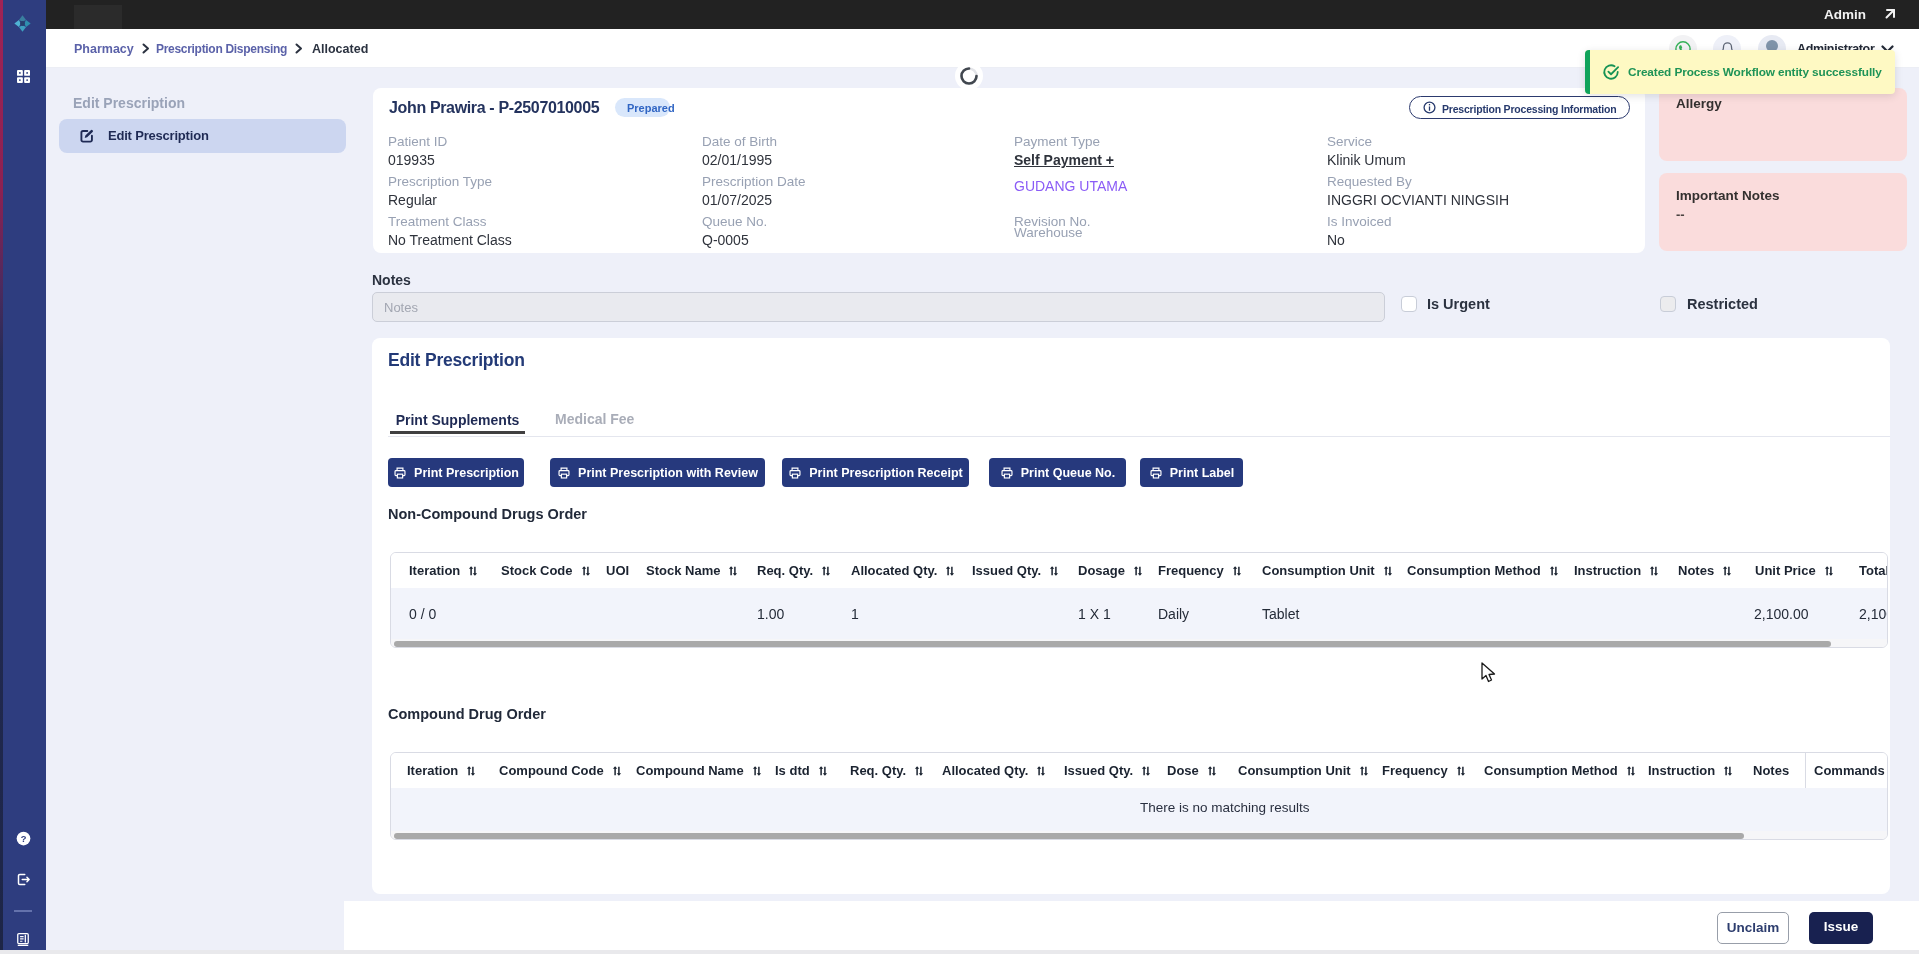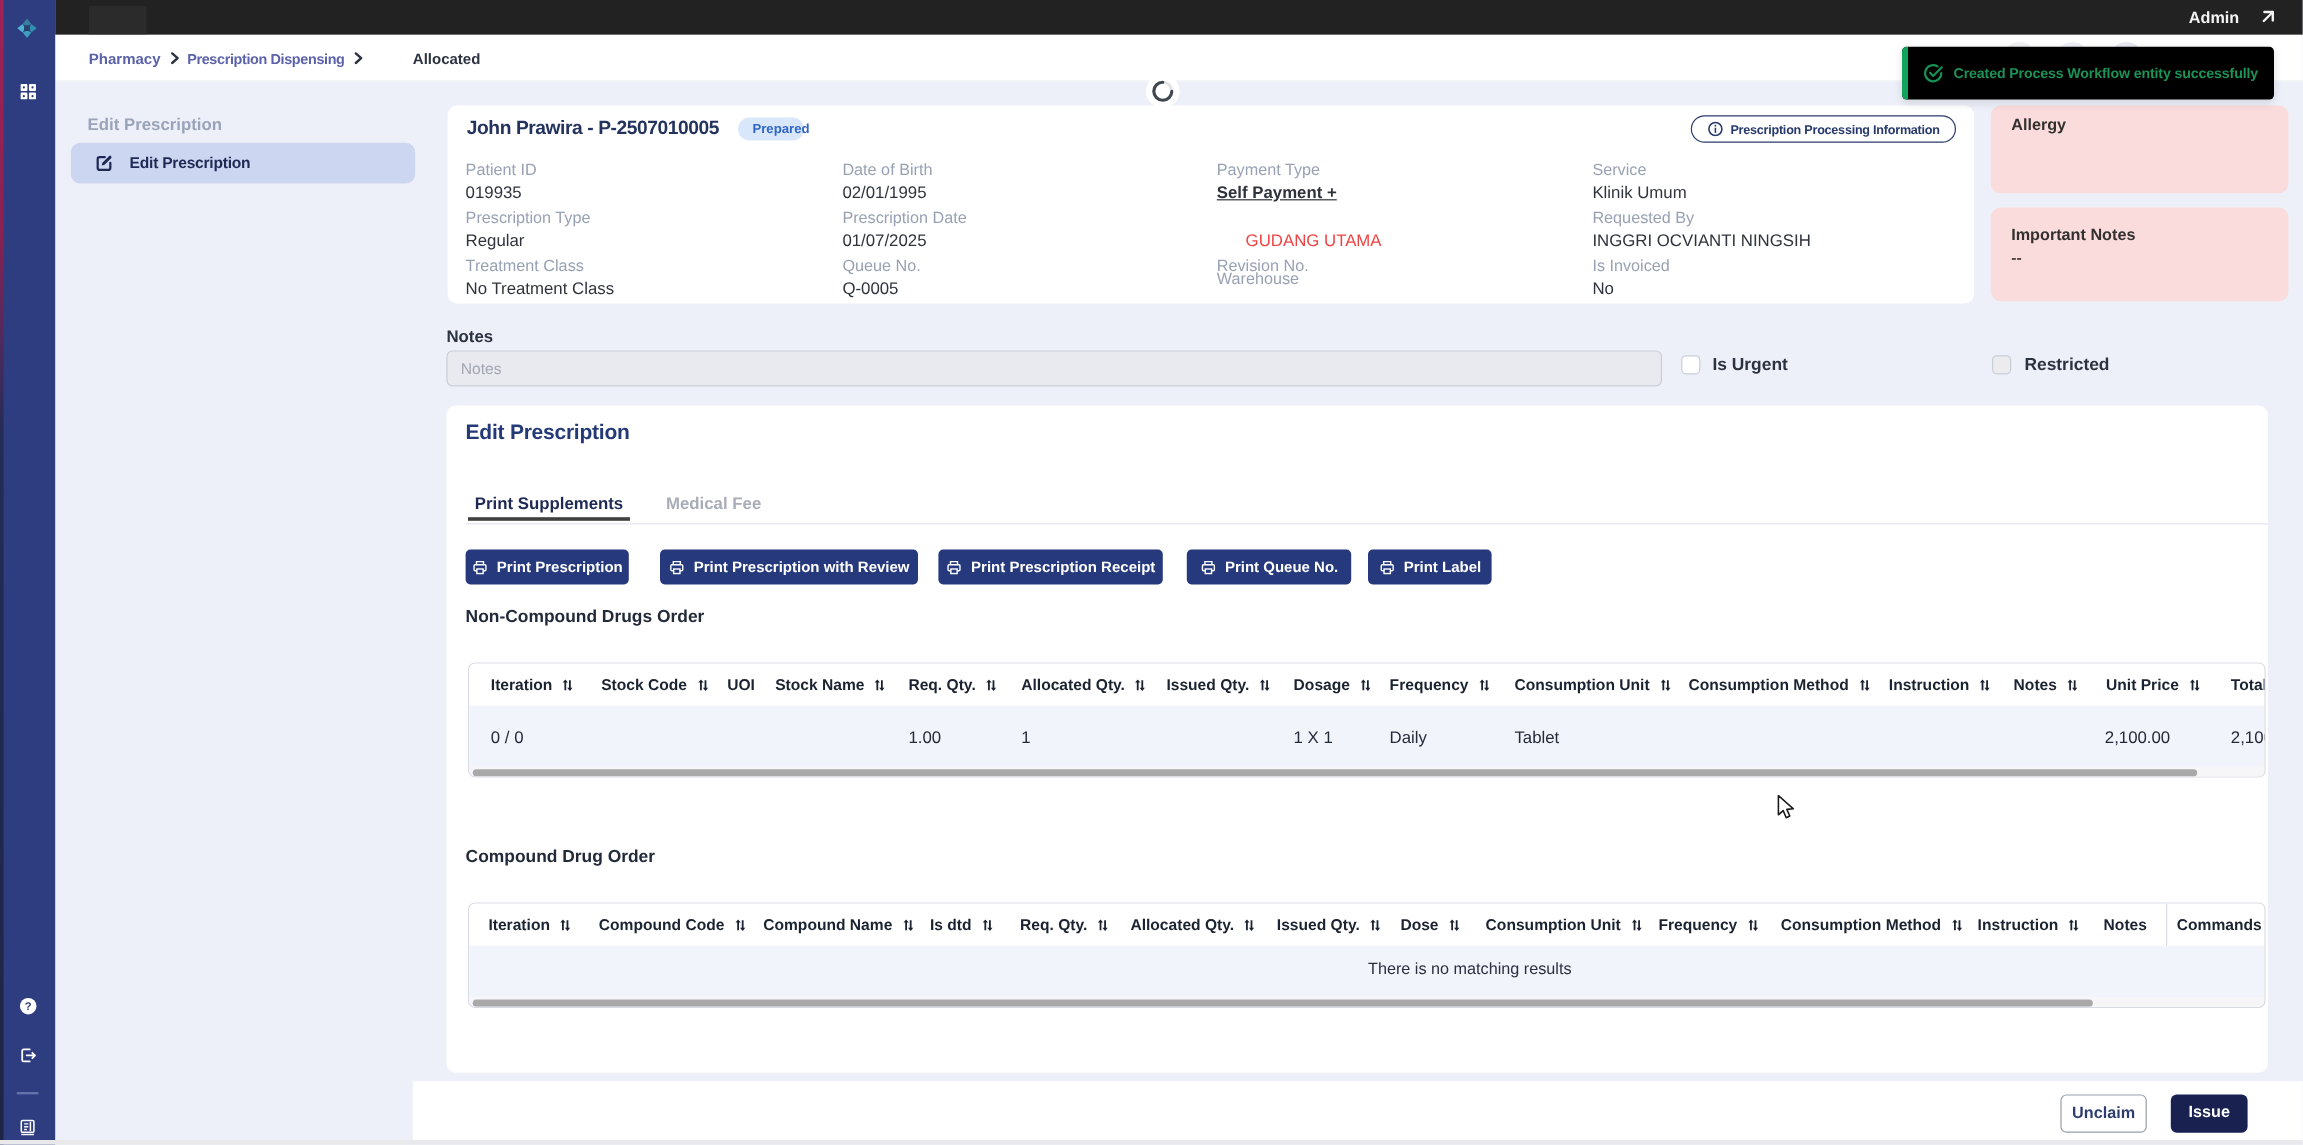--- a/index.html
+++ b/index.html
@@ -28,21 +28,21 @@
 
 <div class="abs" style="left:46px; top:29px; right:0; height:39px; background:#ffffff; border-bottom:1px solid #eceef5;">
   <div class="abs" style="left:28px; top:13px; font-size:12.5px; font-weight:600; color:#5b62a9;">Pharmacy</div>
   <svg class="abs" style="left:94px; top:14px;" width="11" height="11" viewBox="0 0 11 11">
       <path d="M3.5 1.5 L8 5.5 L3.5 9.5" stroke="#2b3240" stroke-width="2" fill="none" stroke-linecap="round" stroke-linejoin="round"></path>
     </svg>
   <div class="abs" style="left:110px; top:13px; font-size:12px; font-weight:600; color:#5b62a9; letter-spacing:-0.3px;">Prescription Dispensing</div>
   <svg class="abs" style="left:247px; top:14px;" width="11" height="11" viewBox="0 0 11 11">
       <path d="M3.5 1.5 L8 5.5 L3.5 9.5" stroke="#2b3240" stroke-width="2" fill="none" stroke-linecap="round" stroke-linejoin="round"></path>
     </svg>
-  <div class="abs" style="left:266px; top:13px; font-size:12.5px; font-weight:700; color:#2b3240;margin-left:32px;">Allocated</div>
+  <div class="abs" style="left:266px; top:13px; font-size:12.5px; font-weight:700; color:#2b3240;">Allocated</div>
 </div>
 
 <div class="abs" style="left:1669px; top:35px; width:28px; height:28px; border-radius:50%; background:#f2f2f4;"></div>
 <svg class="abs" style="left:1673px; top:39px;" width="20" height="20" viewBox="0 0 24 24">
   <path fill="#34b158" d="M12 2.5A9.4 9.4 0 0 0 2.6 11.9c0 1.66.43 3.27 1.25 4.7L2.5 21.5l5-1.3a9.4 9.4 0 0 0 4.5 1.14A9.4 9.4 0 0 0 21.4 11.9 9.4 9.4 0 0 0 12 2.5zm0 1.7a7.7 7.7 0 0 1 7.7 7.7 7.7 7.7 0 0 1-7.7 7.7 7.7 7.7 0 0 1-3.9-1.06l-.28-.17-2.9.76.77-2.83-.18-.29a7.66 7.66 0 0 1-1.18-4.11A7.7 7.7 0 0 1 12 4.2zm-3.1 3.4c-.18 0-.47.07-.72.34-.25.27-.95.93-.95 2.26 0 1.33.97 2.62 1.1 2.8.14.18 1.91 3.05 4.71 4.15 2.33.92 2.8.74 3.31.69.5-.05 1.62-.66 1.85-1.3.23-.64.23-1.19.16-1.3-.07-.11-.25-.18-.52-.32-.27-.14-1.62-.8-1.87-.89-.25-.09-.43-.14-.61.14-.18.27-.7.88-.86 1.06-.16.18-.32.2-.59.07-.27-.14-1.15-.42-2.19-1.35-.81-.72-1.36-1.61-1.52-1.88-.16-.27-.02-.42.12-.55.12-.12.27-.32.41-.48.14-.16.18-.27.27-.45.09-.18.05-.34-.02-.48-.07-.14-.6-1.47-.85-2.01-.22-.53-.45-.46-.61-.47l-.62-.03z"></path>
 </svg>
 <div class="abs" style="left:1713px; top:35px; width:28px; height:28px; border-radius:50%; background:#eef0f8;"></div>
 <svg class="abs" style="left:1719px; top:40px;" width="17" height="18" viewBox="0 0 24 24">
   <path d="M12 3.2a5.6 5.6 0 0 0-5.6 5.6c0 3.1-.8 5-1.6 6.1-.3.45 0 1.1.6 1.1h13.2c.6 0 .9-.65.6-1.1-.8-1.1-1.6-3-1.6-6.1A5.6 5.6 0 0 0 12 3.2z" fill="none" stroke="#5d6575" stroke-width="1.8" stroke-linejoin="round"></path>
   <path d="M9.8 18.6a2.3 2.3 0 0 0 4.4 0" fill="none" stroke="#5d6575" stroke-width="1.8" stroke-linecap="round"></path>
@@ -132,21 +132,21 @@
     <div class="abs" style="left:626px; top:0px; color:#98a1b3;">Payment Type</div>
     <div class="abs" style="left:626px; top:18px; color:#2f333c; font-size:14px; font-weight:700; text-decoration:underline;">Self Payment +</div>
     <div class="abs" style="left:939px; top:0px; color:#98a1b3;">Service</div>
     <div class="abs" style="left:939px; top:18px; color:#2f333c; font-size:14px;">Klinik Umum</div>
 
     <div class="abs" style="left:0px; top:40px; color:#98a1b3;">Prescription Type</div>
     <div class="abs" style="left:0px; top:58px; color:#2f333c; font-size:14px;">Regular</div>
     <div class="abs" style="left:314px; top:40px; color:#98a1b3;">Prescription Date</div>
     <div class="abs" style="left:314px; top:58px; color:#2f333c; font-size:14px;">01/07/2025</div>
     <div class="abs" style="left:626px; top:53px; color:#98a1b3;margin-top:38px;">Warehouse</div>
-    <div class="abs" style="left:626px; top:58px; color:#ef4444; font-size:14px;margin-left:24px;">GUDANG UTAMA</div>
+    <div class="abs" style="left:626px; top:44px; color:#8b5cf6; font-size:14px;">GUDANG UTAMA</div>
     <div class="abs" style="left:939px; top:40px; color:#98a1b3;">Requested By</div>
     <div class="abs" style="left:939px; top:58px; color:#2f333c; font-size:14px;">INGGRI OCVIANTI NINGSIH</div>
 
     <div class="abs" style="left:0px; top:80px; color:#98a1b3;">Treatment Class</div>
     <div class="abs" style="left:0px; top:98px; color:#2f333c; font-size:14px;">No Treatment Class</div>
     <div class="abs" style="left:314px; top:80px; color:#98a1b3;">Queue No.</div>
     <div class="abs" style="left:314px; top:98px; color:#2f333c; font-size:14px;">Q-0005</div>
     <div class="abs" style="left:626px; top:80px; color:#98a1b3;">Revision No.</div>
     <div class="abs" style="left:939px; top:80px; color:#98a1b3;">Is Invoiced</div>
     <div class="abs" style="left:939px; top:98px; color:#2f333c; font-size:14px;">No</div>
@@ -409,21 +409,21 @@
 
 <div class="abs" style="left:344px; top:901px; right:0; height:49px; background:#ffffff;"></div>
 <div class="abs" style="left:1717px; top:912px; width:72px; height:32px; background:#ffffff; border:1px solid #989ea9; border-radius:5px; text-align:center;">
   <span style="font-size:13.5px; font-weight:600; color:#2d3d6e; line-height:30px;">Unclaim</span>
 </div>
 <div class="abs" style="left:1809px; top:912px; width:64px; height:32px; background:#182150; border-radius:5px; text-align:center;">
   <span style="font-size:13.5px; font-weight:600; color:#ffffff; line-height:30px;">Issue</span>
 </div>
 <div class="abs" style="left:0; top:950px; right:0; height:4px; background:#e9e9ec;"></div>
 
-<div class="abs" style="left:1585px; top:39px; width:310px; height:44px; background:#000000; border-radius:4px; box-shadow:0 2px 8px rgba(0,0,0,0.12); overflow:hidden;">
+<div class="abs" style="left:1585px; top:50px; width:310px; height:44px; background:#fef9c3; border-radius:4px; box-shadow:0 2px 8px rgba(0,0,0,0.12); overflow:hidden;">
   <div class="abs" style="left:0; top:0; width:5px; height:44px; background:#10a35b;"></div>
   <svg class="abs" style="left:17px; top:13px;" width="18" height="18" viewBox="0 0 24 24">
     <path d="M21 12a9 9 0 1 1-4.2-7.6" fill="none" stroke="#169355" stroke-width="2.4" stroke-linecap="round"></path>
     <path d="M8.5 11.5 L12 15 L21.5 5.5" fill="none" stroke="#169355" stroke-width="2.4" stroke-linecap="round" stroke-linejoin="round"></path>
   </svg>
   <div class="abs" style="left:43px; top:15px; font-size:11.8px; font-weight:700; color:#1e9357; white-space:nowrap; letter-spacing:-0.1px;">Created Process Workflow entity successfully</div>
 </div>
 
 <div class="abs" style="left:955px; top:62px; width:28px; height:28px; background:#ffffff; border-radius:50%;"></div>
 <svg class="abs" style="left:959px; top:66px;" width="20" height="20" viewBox="0 0 20 20">

